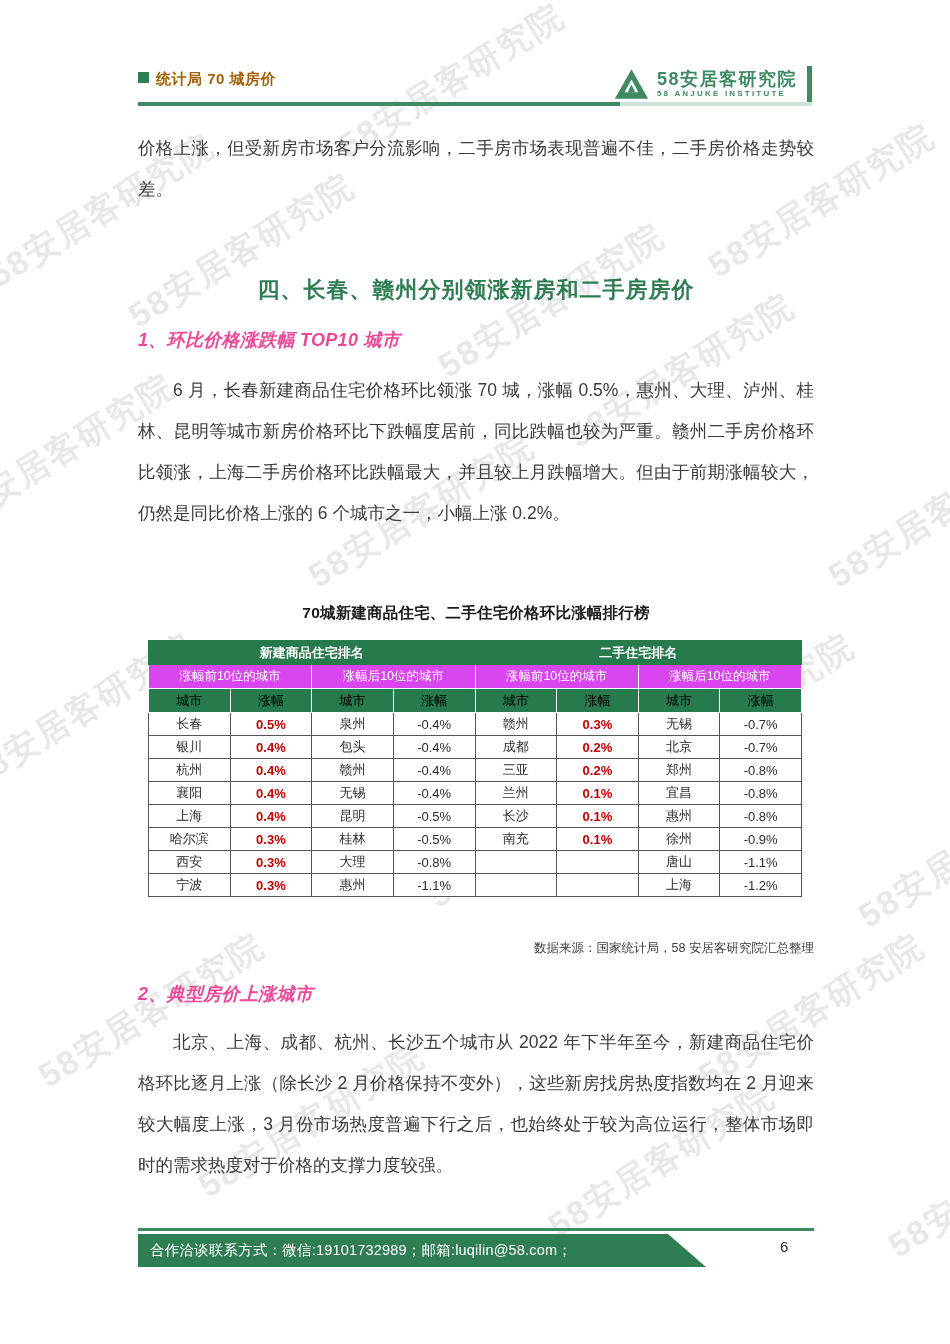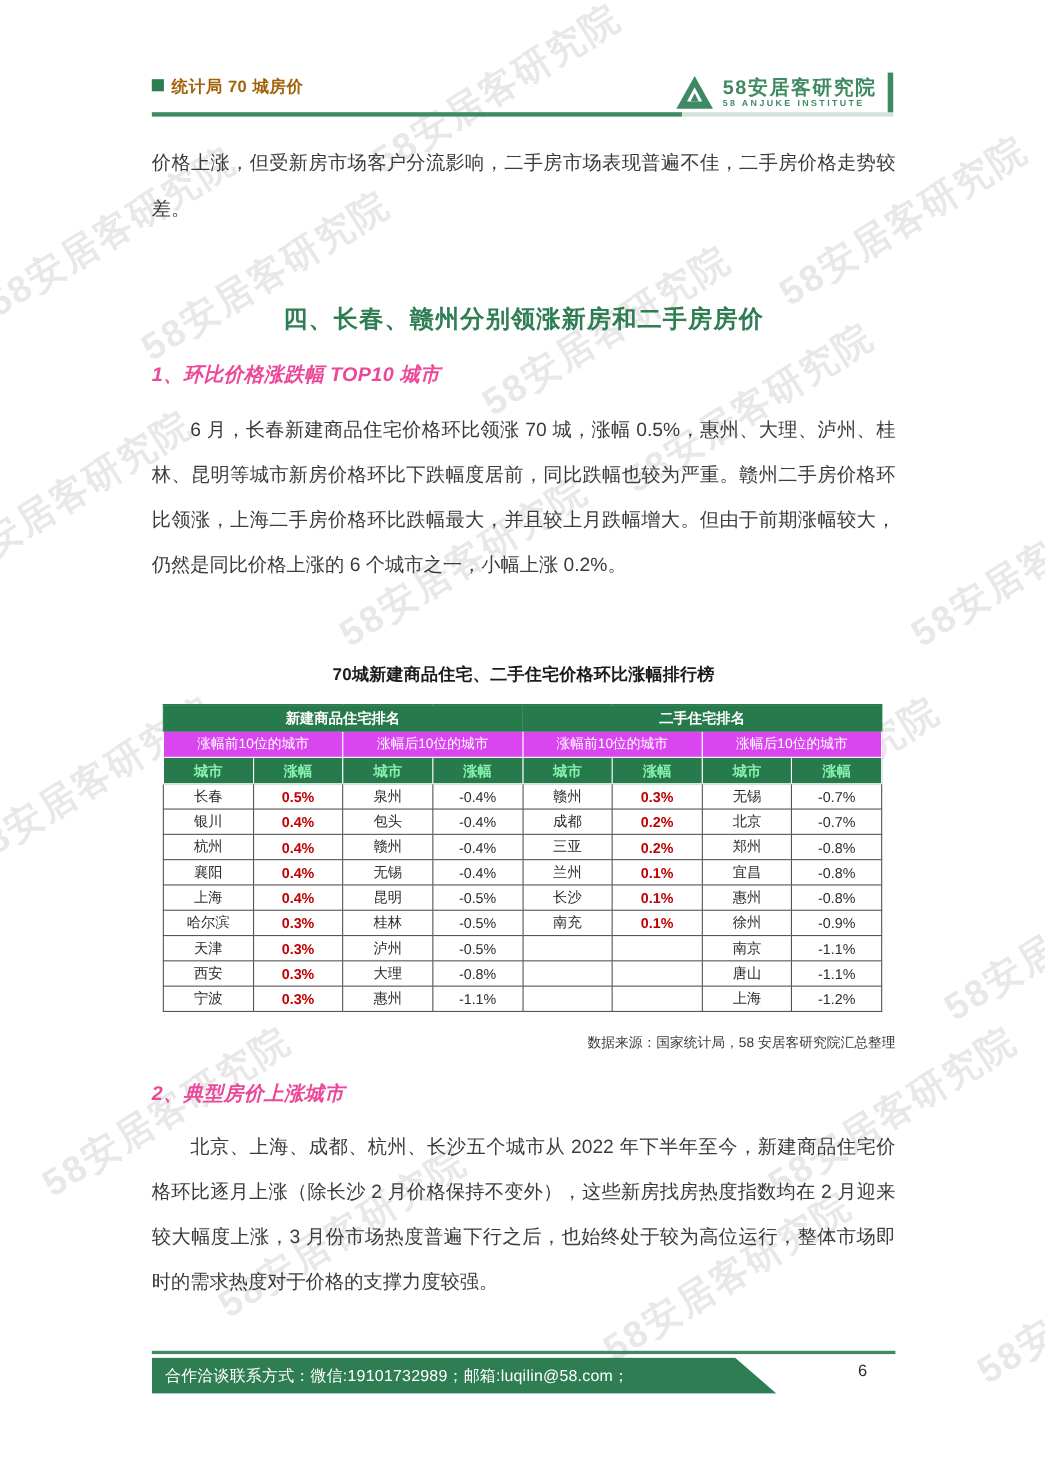--- a/index.html
+++ b/index.html
@@ -192,22 +192,22 @@
     color: #ffffff;
     font-weight: normal;
     border: 1px solid #ffffff;
     border-left-color: #ffffff;
     border-right-color: #ffffff;
     height: 23px;
     font-size: 12.5px;
   }
   table.rank td.hd-col {
     background: #267a4b;
-    color: #86efac;
-    font-weight: bold;
+    color: #000000;
+    font-weight: normal;
     border: 1px solid #ffffff;
     height: 23px;
     font-size: 13px;
   }
   table.rank td.up {
     color: #c00000;
     font-weight: bold;
   }
   table.rank td.blank { border-color: #555555; }
 
@@ -398,30 +398,20 @@
             <td class="blank">哈尔滨</td>
             <td class="up">0.3%</td>
             <td class="blank">桂林</td>
             <td class="blank">-0.5%</td>
             <td class="blank">南充</td>
             <td class="up">0.1%</td>
             <td class="blank">徐州</td>
             <td class="blank">-0.9%</td>
           </tr>
           <tr>
-            <td class="blank">天津</td>
-            <td class="up">0.3%</td>
-            <td class="blank">泸州</td>
-            <td class="blank">-0.5%</td>
-            <td class="blank"></td>
-            <td class="blank"></td>
-            <td class="blank">南京</td>
-            <td class="blank">-1.1%</td>
-          </tr>
-          <tr>
             <td class="blank">西安</td>
             <td class="up">0.3%</td>
             <td class="blank">大理</td>
             <td class="blank">-0.8%</td>
             <td class="blank"></td>
             <td class="blank"></td>
             <td class="blank">唐山</td>
             <td class="blank">-1.1%</td>
           </tr>
           <tr>

